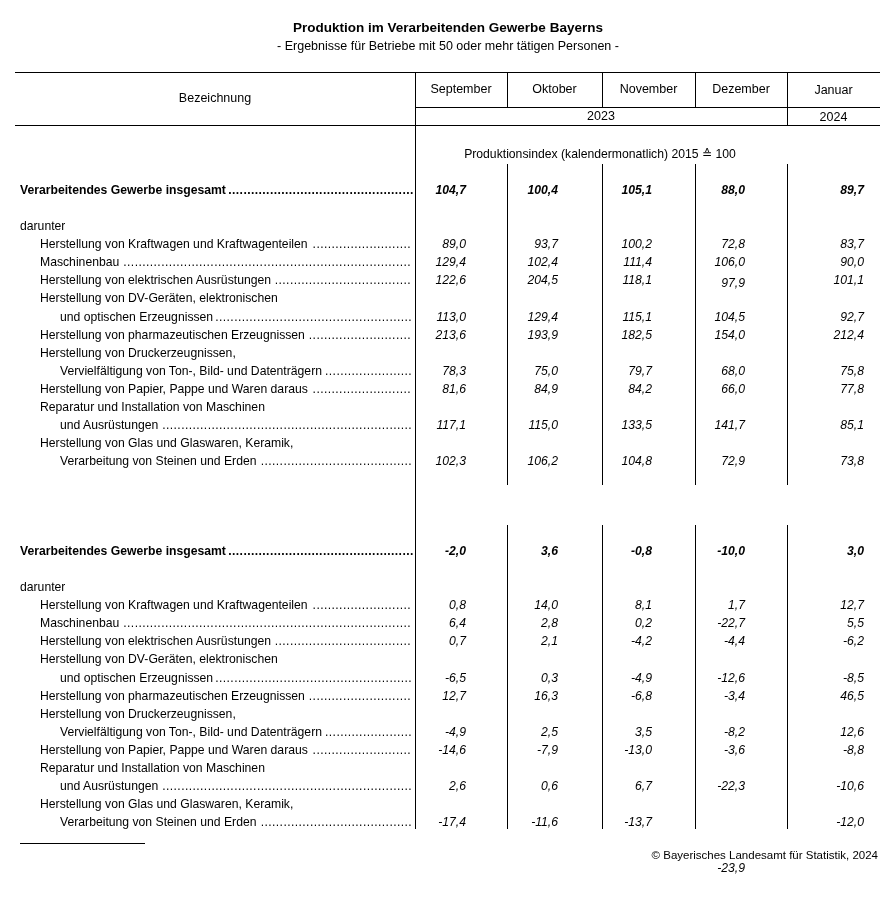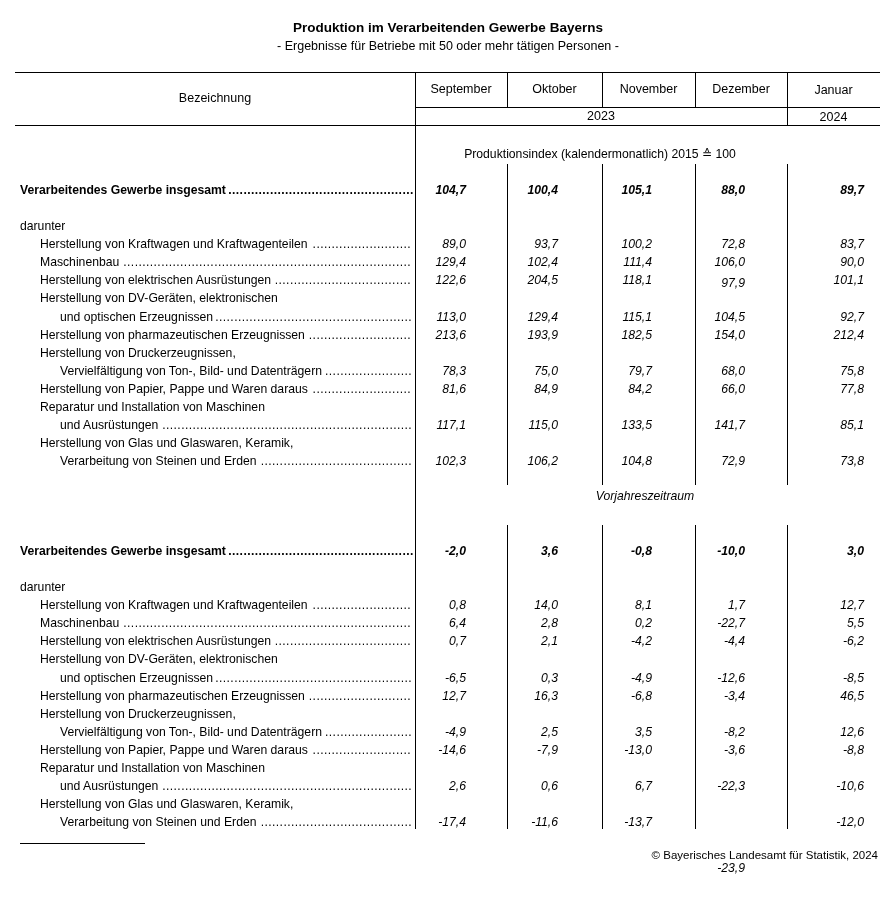--- a/index.html
+++ b/index.html
@@ -137,21 +137,20 @@
       <div>
         <div class="lbl" style="left: 40px; width: 371px; top: 435.2px;"><span class="txt">Herstellung von Glas und Glaswaren, Keramik,</span></div>
         <div class="lbl dots" style="left: 60px; width: 351px; top: 453.3px;"><span class="txt">Verarbeitung von Steinen und Erden</span></div>
         <div class="val" style="left: 386px; width: 80px; top: 453.3px;">102,3</div>
         <div class="val" style="left: 478px; width: 80px; top: 453.3px;">106,2</div>
         <div class="val" style="left: 572px; width: 80px; top: 453.3px;">104,8</div>
         <div class="val" style="left: 665px; width: 80px; top: 453.3px;">72,9</div>
         <div class="val" style="left: 784px; width: 80px; top: 453.3px; text-align: right;">73,8</div>
       </div>
       <div class="section-caption italic" style="left: 520px; width: 250px; top: 489px;">
-        <div>Vorjahreszeitraum</div>
       </div>
       <div class="vline" style="left: 507px; top: 525px; height: 304px;"></div>
       <div class="vline" style="left: 602px; top: 525px; height: 304px;"></div>
       <div class="vline" style="left: 695px; top: 525px; height: 304px;"></div>
       <div class="vline" style="left: 787px; top: 525px; height: 304px;"></div>
       <div class="lbl bold dots" style="left: 20px; width: 393px; top: 543px;"><span class="txt">Verarbeitendes Gewerbe insgesamt</span></div>
       <div class="val bold" style="left: 386px; width: 80px; top: 543px;">-2,0</div>
       <div class="val bold" style="left: 478px; width: 80px; top: 543px;">3,6</div>
       <div class="val bold" style="left: 572px; width: 80px; top: 543px;">-0,8</div>
       <div class="val bold" style="left: 665px; width: 80px; top: 543px;">-10,0</div>

